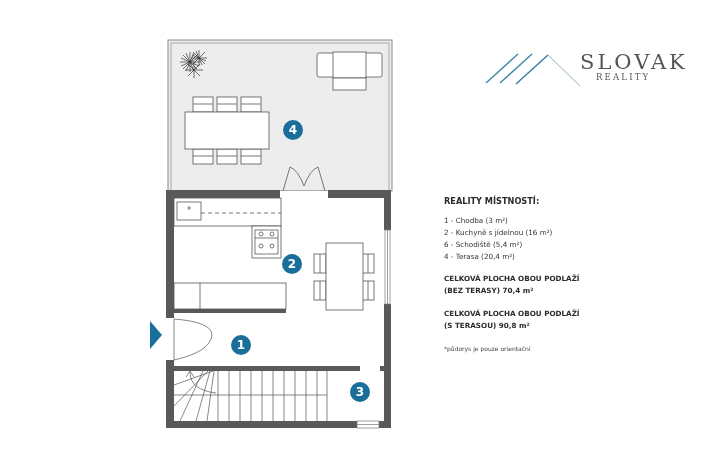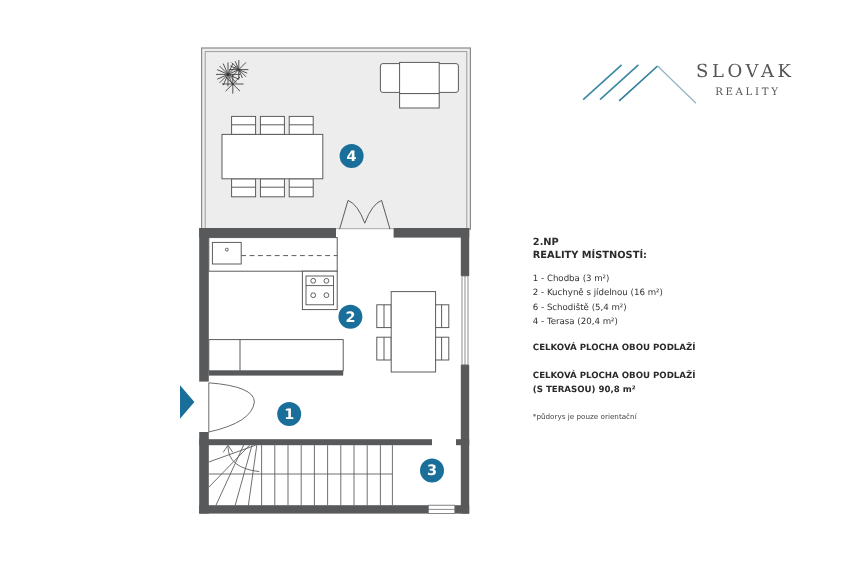--- a/index.html
+++ b/index.html
@@ -7,21 +7,21 @@
   #plan { position:absolute; left:0; top:0; width:702px; height:468px; }
   .legend { position:absolute; left:444px; top:196px; width:240px; color:#2b2b2b; }
   .legend .floor { font-size:8.2px; font-weight:bold; line-height:11px; }
   .legend .ltitle { font-size:8.2px; font-weight:bold; line-height:11px; }
   .legend .items { margin-top:8px; }
   .legend .item { font-size:7.2px; line-height:12px; color:#333; }
   .legend .total { font-size:7.2px; font-weight:bold; line-height:12px; margin-top:10px; }
   .legend .total.t2 { margin-top:11px; }
   .legend .note { font-size:6px; line-height:8px; margin-top:13px; color:#444; }
   .logo { position:absolute; left:482px; top:46px; width:200px; height:50px; }
-  .logo .brand { position:absolute; left:98px; top:4px; font-family:"DejaVu Serif","Liberation Serif",serif; font-size:15px; letter-spacing:3px; color:#555; }
+  .logo .brand { position:absolute; left:98px; top:4px; font-family:"DejaVu Serif","Liberation Serif",serif; font-size:21px; letter-spacing:3px; color:#555; }
   .logo .sub { position:absolute; left:114px; top:26px; font-family:"DejaVu Serif","Liberation Serif",serif; font-size:8.5px; letter-spacing:2.2px; color:#555;text-align:right; }
   .marker { position:absolute; width:20px; height:20px; border-radius:50%; color:#fff; font-size:12px; font-weight:bold; text-align:center; line-height:20px; font-family:"DejaVu Sans","Liberation Sans",sans-serif; }
 </style>
 </head>
 <body>
 
 <svg id="plan" viewBox="0 0 702 468" xmlns="http://www.w3.org/2000/svg">
 
   <g>
     <rect x="168" y="40" width="224" height="151" fill="#ededed" stroke="#8a8a8a" stroke-width="1"></rect>
@@ -189,29 +189,29 @@
 <div class="marker" style="left:282px;top:254px;background:#1a6f9a;">2</div>
 <div class="marker" style="left:231px;top:335px;background:#1a6f9a;">1</div>
 <div class="marker" style="left:350px;top:382px;background:#1a6f9a;">3</div>
 
 <div class="logo">
   <div class="brand">SLOVAK</div>
   <div class="sub">REALITY</div>
 </div>
 
 <div class="legend">
-  <div class="floor">2.NP</div>
   <div class="ltitle">REALITY MÍSTNOSTÍ:</div>
   <div class="items">
     <div class="item">1 - Chodba (3 m²)</div>
     <div class="item">2 - Kuchyně s jídelnou (16 m²)</div>
     <div class="item">6 - Schodiště (5,4 m²)</div>
     <div class="item">4 - Terasa (20,4 m²)</div>
   </div>
   <div class="total">
     <div>CELKOVÁ PLOCHA OBOU PODLAŽÍ</div>
+    <div>(BEZ TERASY) 70,4 m²</div>
   </div>
   <div class="total t2">
     <div>CELKOVÁ PLOCHA OBOU PODLAŽÍ</div>
     <div>(S TERASOU) 90,8 m²</div>
   </div>
   <div class="note">*půdorys je pouze orientační</div>
 </div>
 
 </body></html>

